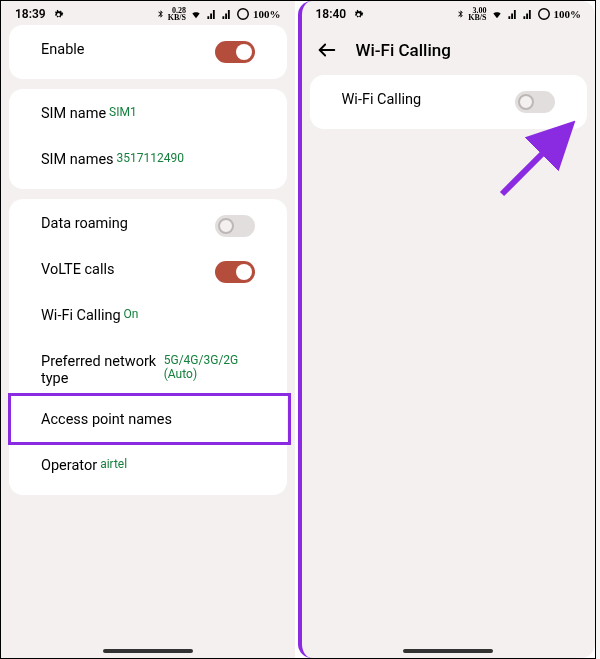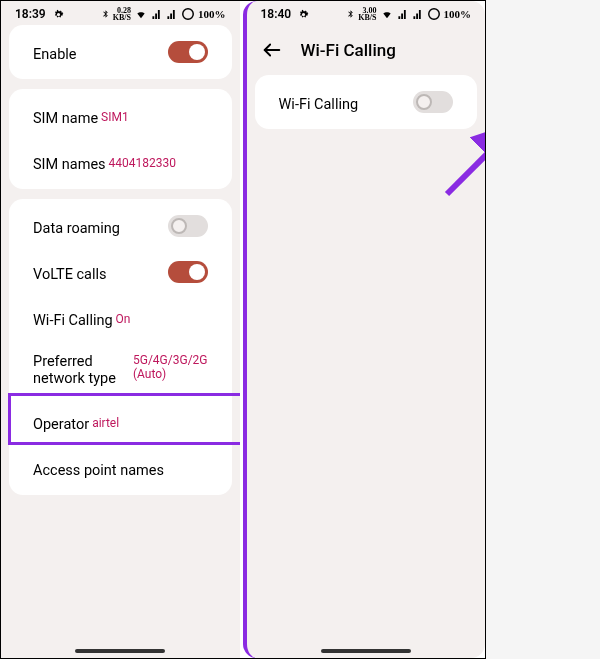--- a/index.html
+++ b/index.html
@@ -6,21 +6,21 @@
   body {
     background: #f5f5f5;
     font-family: -apple-system, BlinkMacSystemFont, "Segoe UI", Roboto, sans-serif;
     width: 600px;
     height: 659px;
     position: relative;
     overflow: hidden;
   }
   .container {
     display: flex;
-    width: 486px;
+    width: 596px;
     height: 659px;
     gap: 3px;
     background: #fff;
     border: 1px solid #000;
   }
   .phone {
     flex: 1;
     background: #f4f0ef;
     display: flex;
     flex-direction: column;
@@ -63,37 +63,37 @@
     padding: 0 8px 0 8px;
   }
   .card {
     background: #fff;
     border-radius: 14px;
     margin-bottom: 10px;
     padding: 4px 0;
   }
   .row {
     display: flex;
-    align-items: flex-end;
+    align-items: flex-start;
     justify-content: space-between;
-    padding: 12px 24px;
+    padding: 12px 32px;
     min-height: 46px;
   }
   .row-col {
     display: flex;
     flex-direction: row;
     gap: 3px;
   }
   .row-label {
     font-size: 14.5px;
     color: #000;
   }
   .row-sub {
     font-size: 12px;
-    color: #be185d;
+    color: #15803d;
   }
   
   .toggle {
     width: 40px;
     height: 22px;
     border-radius: 11px;
     position: relative;
     flex-shrink: 0;
   }
   .toggle::after {
@@ -203,21 +203,21 @@
       <div class="card">
         <div class="row">
           <div class="row-col">
             <span class="row-label">SIM name</span>
             <span class="row-sub">SIM1</span>
           </div>
         </div>
         <div class="row">
           <div class="row-col">
             <span class="row-label">SIM names</span>
-            <span class="row-sub">4404182330</span>
+            <span class="row-sub">3517112490</span>
           </div>
         </div>
       </div>
 
       <div class="card">
         <div class="row">
           <span class="row-label">Data roaming</span>
           <div class="toggle off-ring"></div>
         </div>
         <div class="row">
@@ -230,27 +230,27 @@
             <span class="row-sub">On</span>
           </div>
         </div>
         <div class="row">
           <div class="row-col">
             <span class="row-label">Preferred network type</span>
             <span class="row-sub">5G/4G/3G/2G (Auto)</span>
           </div>
         </div>
         <div class="row">
+          <span class="row-label">Access point names</span>
+        </div>
+        <div class="row">
           <div class="row-col">
             <span class="row-label">Operator</span>
             <span class="row-sub">airtel</span>
           </div>
-        </div>
-        <div class="row">
-          <span class="row-label">Access point names</span>
         </div>
       </div>
     </div>
 
     <div class="nav-bar">
       <div class="nav-pill"></div>
     </div>
 
     <div class="highlight-box" style="left:7px; top:392px; width:283px; height:52px;"></div>
   </div>

